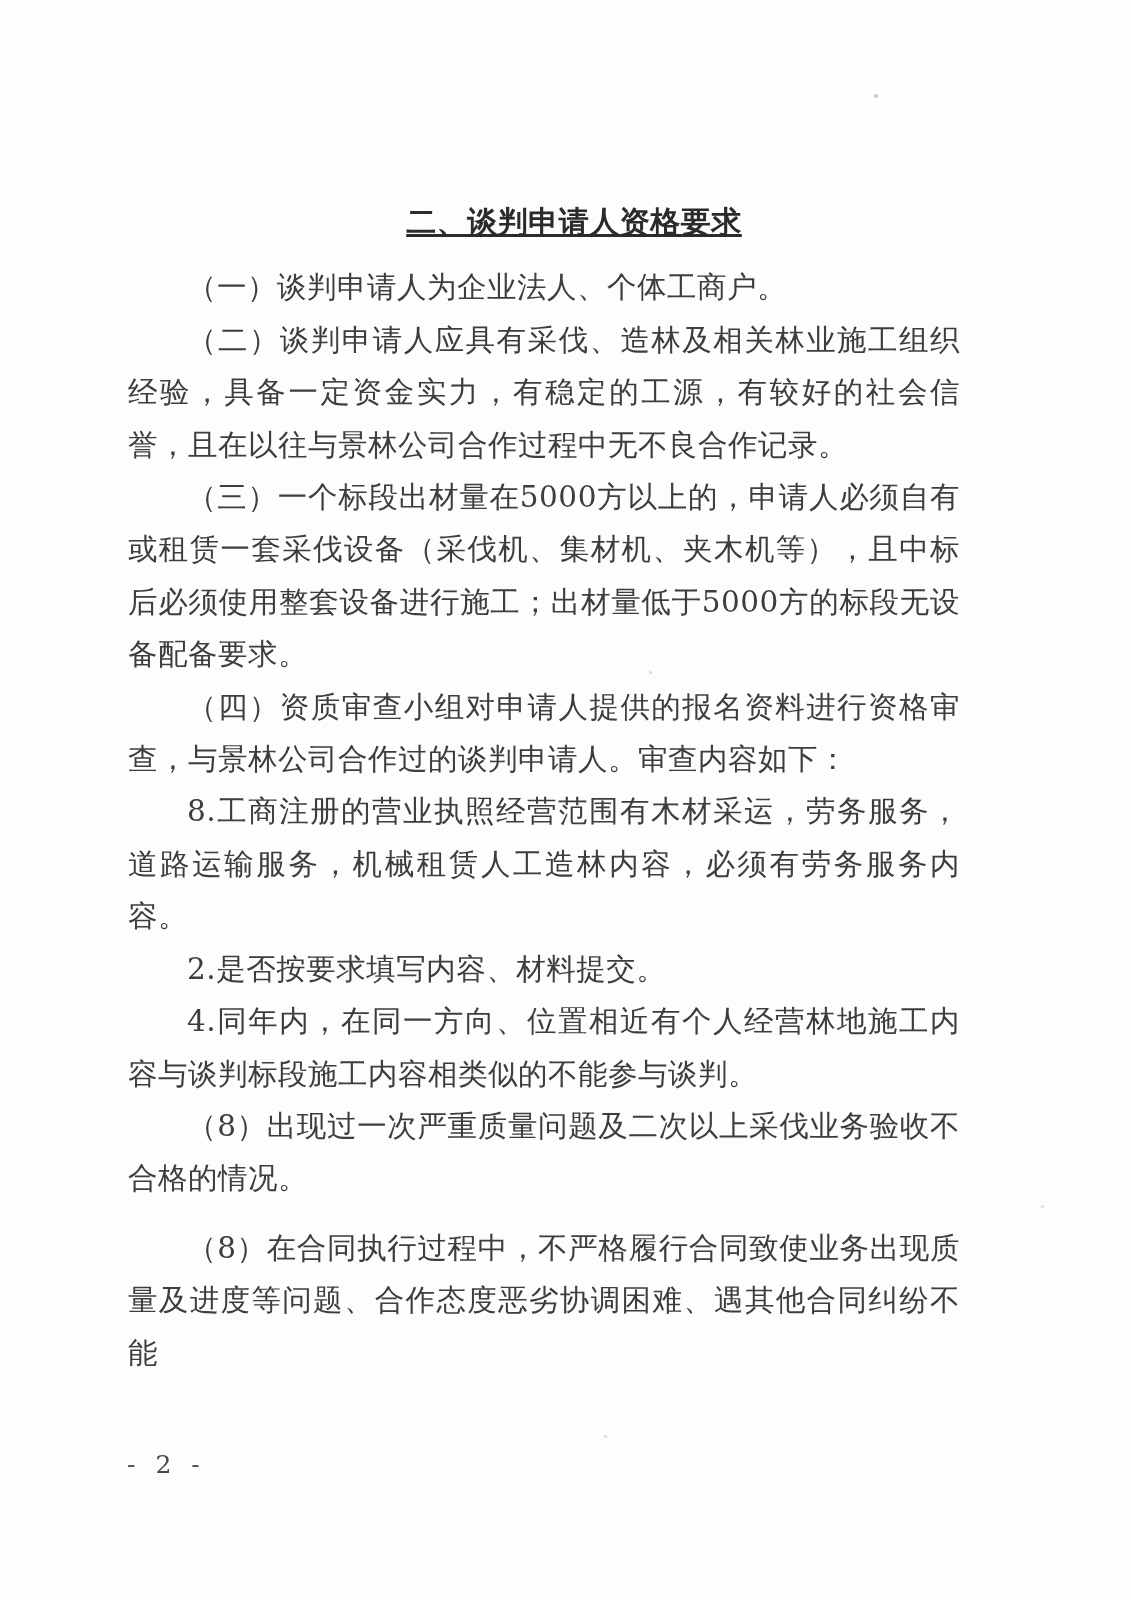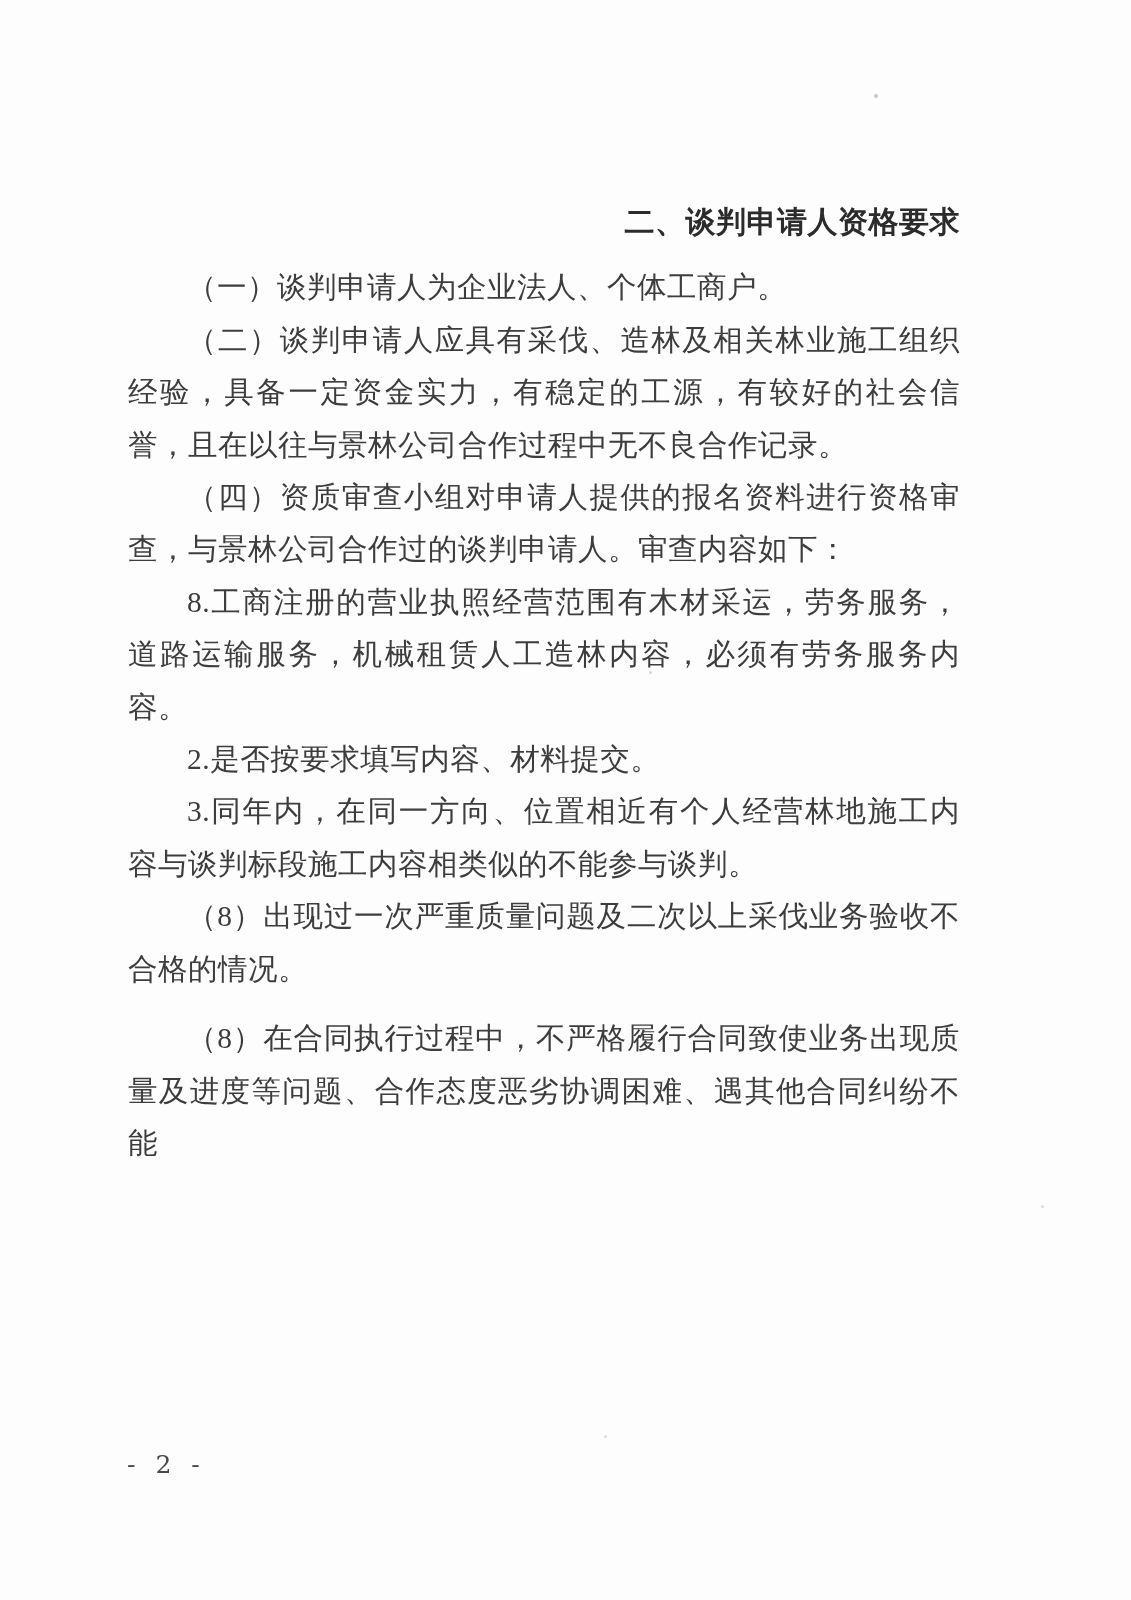--- a/index.html
+++ b/index.html
@@ -26,28 +26,28 @@
     text-align: justify;
     letter-spacing: 0.5px;
   }
   .section-heading {
     font-family: "DejaVu Sans", sans-serif;
     font-weight: bold;
     font-size: 30px;
     color: #2b2b2b;
     text-indent: 2em;
     margin: 0 0 13px 0;
-    text-align: right;
+    text-align: center;
+    text-decoration: underline;
   }
   .para {
     margin: 0;
     text-indent: 2em;
     text-align: justify;
     text-align-last: left;
-    font-family: Liberation Serif, serif;
   }
   .para.gap-before {
     margin-top: 17px;
   }
   .page-number {
     position: absolute;
     left: 127px;
     top: 1450px;
     font-family: "DejaVu Serif", serif;
     font-size: 25px;
@@ -67,24 +67,25 @@
 </head>
 <body>
 
 <div class="page">
 
   <div class="content">
     <h1 class="section-heading">二、谈判申请人资格要求</h1>
 
     <p class="para">（一）谈判申请人为企业法人、个体工商户。</p>
     <p class="para">（二）谈判申请人应具有采伐、造林及相关林业施工组织经验，具备一定资金实力，有稳定的工源，有较好的社会信誉，且在以往与景林公司合作过程中无不良合作记录。</p>
+    <p class="para">（三）一个标段出材量在5000方以上的，申请人必须自有或租赁一套采伐设备（采伐机、集材机、夹木机等），且中标后必须使用整套设备进行施工；出材量低于5000方的标段无设备配备要求。</p>
     <p class="para">（四）资质审查小组对申请人提供的报名资料进行资格审查，与景林公司合作过的谈判申请人。审查内容如下：</p>
     <p class="para">8.工商注册的营业执照经营范围有木材采运，劳务服务，道路运输服务，机械租赁人工造林内容，必须有劳务服务内容。</p>
     <p class="para">2.是否按要求填写内容、材料提交。</p>
-    <p class="para">3.同年内，在同一方向、位置相近有个人经营林地施工内容与谈判标段施工内容相类似的不能参与谈判。</p>
+    <p class="para">4.同年内，在同一方向、位置相近有个人经营林地施工内容与谈判标段施工内容相类似的不能参与谈判。</p>
     <p class="para">（8）出现过一次严重质量问题及二次以上采伐业务验收不合格的情况。</p>
     <p class="para gap-before">（8）在合同执行过程中，不严格履行合同致使业务出现质量及进度等问题、合作态度恶劣协调困难、遇其他合同纠纷不能</p>
   </div>
 
   <div class="page-number">- 2 -</div>
 
   <div class="speck s1"></div>
   <div class="speck s2"></div>
   <div class="speck s3"></div>
   <div class="speck s4"></div>

